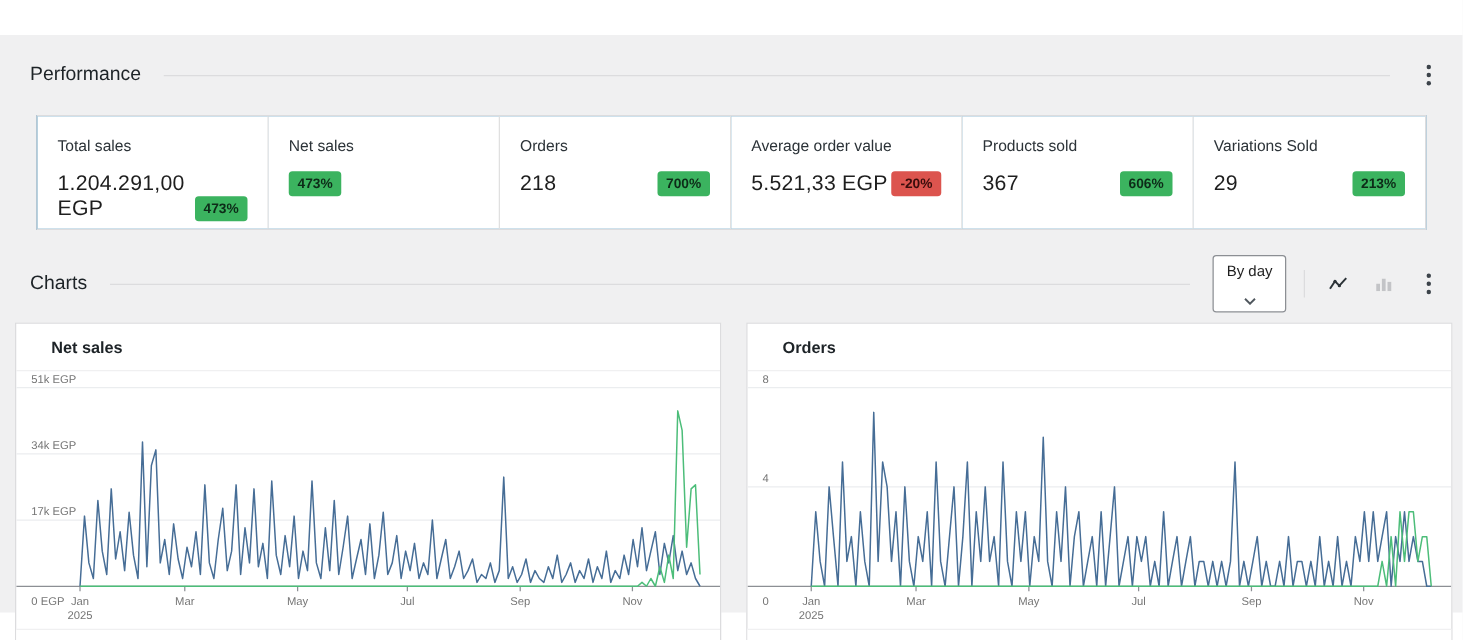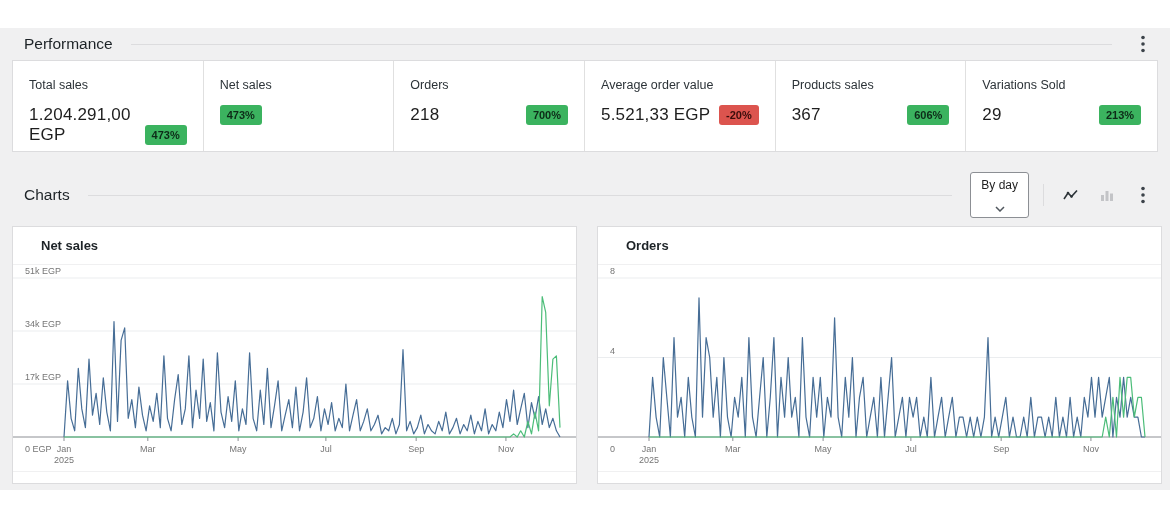--- a/index.html
+++ b/index.html
@@ -2,29 +2,29 @@
 <html><head>
 <meta charset="utf-8">
 <style>
   * { box-sizing: border-box; margin: 0; padding: 0; }
   html,body { width:1170px; height:512px; background:#ffffff; overflow:hidden;
               font-family:"Liberation Sans", sans-serif; color:#1e1e1e; }
   .gray-panel { position:absolute; top:28px; left:0; width:1170px; height:462px; background:#f0f0f1; }
 
   
   .section-header { display:flex; align-items:center; padding:0 14px 0 24px; }
-  .section-header.perf { height:32px; }
+  .section-header.perf { height:64px; }
   .section-header.charts { height:42px; margin-top:22px;justify-content:space-between; }
   .section-title { font-size:15.5px; color:#1d2327; white-space:nowrap; }
   .header-rule { flex:1; height:1px; background:#dcdcde; margin:0 18px; }
   .icon-btn { background:none; border:none; cursor:pointer; display:flex; align-items:center;
               justify-content:center; width:26px; height:26px; padding:0; }
 
   
-  .stats-row { display:flex; margin:0 12px; border:1px solid #dcdcde; background:#0369a1; }
+  .stats-row { display:flex; margin:0 29px; border:1px solid #dcdcde; background:#0369a1; }
   .stat-card { width:191px; height:90px; padding:17px 16px 0 16px; border-right:1px solid #e0e0e0; background:#fff; }
   .stat-card:last-child { border-right:none; }
   .stat-label { font-size:12.5px; color:#2c3338; }
   .stat-value-row { display:flex; align-items:flex-end; justify-content:space-between; margin-top:13px; }
   .stat-value { font-size:17px; color:#1e1e1e; letter-spacing:.2px; }
   .badge { font-size:11px; font-weight:bold; padding:4px 7px; border-radius:3px;
            background:#3bb35f; color:#0d2b18; }
   .badge.down { background:#dc544e; color:#3a0d0b; }
 
   
@@ -87,21 +87,21 @@
       </div>
     </div>
     <div class="stat-card">
       <div class="stat-label">Average order value</div>
       <div class="stat-value-row">
         <span class="stat-value">5.521,33 EGP</span>
         <span class="badge down">-20%</span>
       </div>
     </div>
     <div class="stat-card">
-      <div class="stat-label">Products sales</div>
+      <div class="stat-label">Products sold</div>
       <div class="stat-value-row">
         <span class="stat-value">367</span>
         <span class="badge">606%</span>
       </div>
     </div>
     <div class="stat-card">
       <div class="stat-label">Variations Sold</div>
       <div class="stat-value-row">
         <span class="stat-value">29</span>
         <span class="badge">213%</span>

